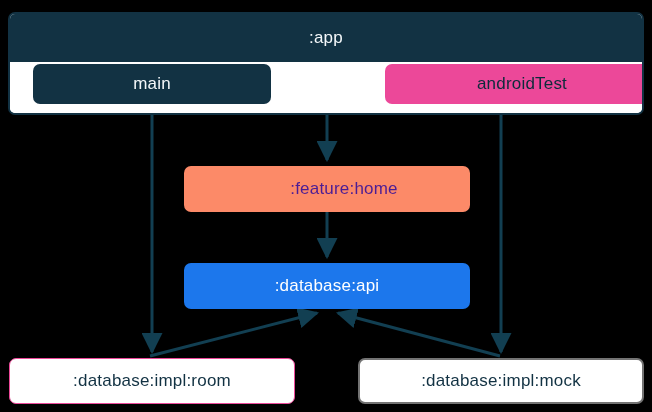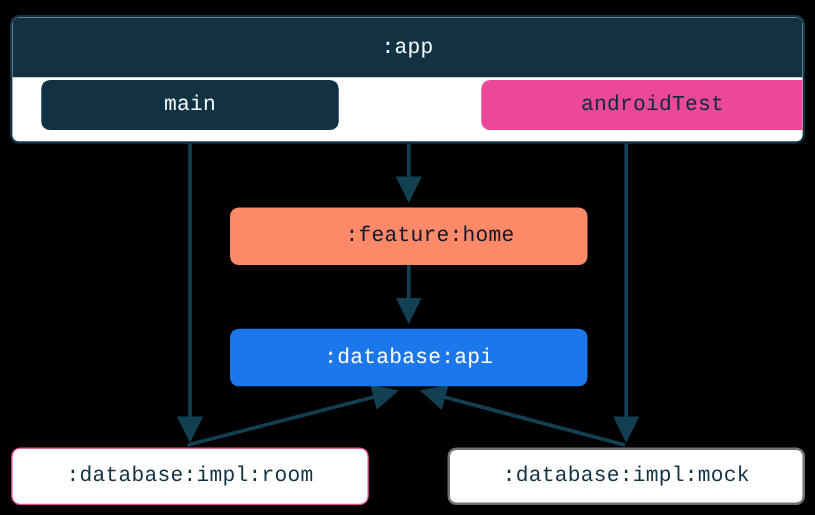--- a/index.html
+++ b/index.html
@@ -5,21 +5,21 @@
   html, body {
     margin: 0;
     padding: 0;
     background: #000000;
   }
   #canvas {
     position: relative;
     width: 652px;
     height: 412px;
     background: #000000;
-    font-family: Liberation Mono, monospace;
+    font-family: Liberation Sans, sans-serif;
     overflow: hidden;
   }
   #edges {
     position: absolute;
     left: 0;
     top: 0;
     width: 652px;
     height: 412px;
     pointer-events: none;
   }
@@ -87,21 +87,21 @@
     background: #ec4899;
     color: #0c2b3b;
   }
   
   #node-feature-home {
     left: 184px;
     top: 166px;
     width: 286px;
     height: 46px;
     background: #fc8a68;
-    color: #0f172a;
+    color: #4c1d95;
     padding-left: 34px;
   }
   #node-database-api {
     left: 184px;
     top: 263px;
     width: 286px;
     height: 46px;
     background: #1c77ec;
     color: #ffffff;
     justify-content: center;

